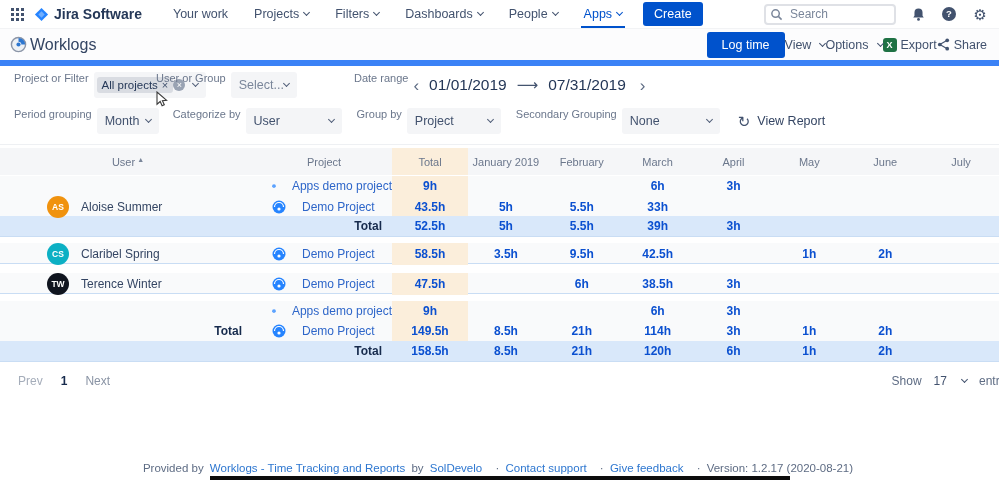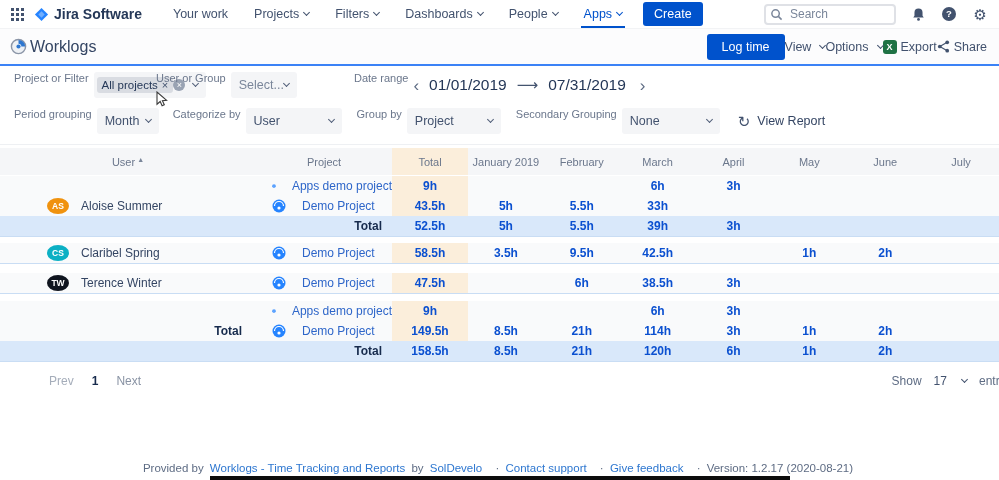--- a/index.html
+++ b/index.html
@@ -19,21 +19,21 @@
   .create-btn { background:#0052cc; color:#fff; font-size:12.5px; border:none; border-radius:3px; padding:5px 11px; margin-left:8px; cursor:pointer; font-family:inherit; }
   .topnav-right { margin-left:auto; display:flex; align-items:center; gap:13px; }
   .searchbox { position:relative; }
   .searchbox input { width:132px; height:21px; border:2px solid #dfe1e6; border-radius:4px; padding:0 6px 0 24px; font-size:12px; color:#4c1d95; outline:none; font-family:inherit; }
   .searchbox input::placeholder { color:#7a869a; }
   .searchbox .mag { position:absolute; left:6px; top:3px; }
   .topicon { display:inline-flex; align-items:center; justify-content:center; width:18px; height:18px; cursor:pointer; color:#42526e; }
   .gear-glyph { font-size:15px; line-height:1; color:#42526e; }
 
   
-  .wl-bar { height:38px; display:flex; align-items:center; padding:0 12px 0 10px; background:#fcfcfd; border-top:1px solid #f2f3f5; border-bottom:2px solid #3b82f6; }
+  .wl-bar { height:38px; display:flex; align-items:center; padding:0 12px 0 10px; background:#fcfcfd; border-top:1px solid #f2f3f5; border-bottom:6px solid #3b82f6; }
   .wl-title { display:flex; align-items:center; gap:3px; font-size:16px; color:#344563; }
   .wl-actions { margin-left:auto; display:flex; align-items:center; }
   .logtime-btn { background:#0052cc; color:#fff; border:none; border-radius:3px; font-size:12.5px; padding:6px 15px; cursor:pointer; font-family:inherit; }
   .txt-btn { display:flex; align-items:center; font-size:12.5px; color:#42526e; cursor:pointer; gap:4px; }
   .excel-ic { width:14px; height:14px; background:#1f7244; border-radius:3px; color:#fff; font-size:9px; font-weight:bold; display:inline-flex; align-items:center; justify-content:center; }
 
   
   .filters { padding:6px 0 10px 14px; border-bottom:1px solid #eef0f3; }
   .frow { display:flex; align-items:flex-end; }
   .frow1 { margin-bottom:10px; }
@@ -55,34 +55,34 @@
   .tbl { width:999px; margin-top:3px; }
   .trow, .thead { display:grid; grid-template-columns:256px 136px 76px repeat(7, 1fr); align-items:center; }
   .thead { height:27px; background:#f5f6f8; font-size:11px; color:#6b778c; }
   .thead > div { text-align:center; }
   .th-total { background:#fbeedb; height:100%; display:flex; align-items:center; justify-content:center; }
   .sort-caret { font-size:7px; color:#7a869a; vertical-align:top; margin-left:2px; }
   .trow { height:20px; background:#f9fafb; font-size:12px; }
   .tgroup { border-bottom:1px solid #c9ddf4; margin-bottom:6px; margin-top:1px; }
   .c-user { display:flex; align-items:center; gap:12px; padding-left:47px; height:100%; color:#344563; }
   .c-user.right { justify-content:flex-end; padding-right:14px; font-weight:bold; color:#172b4d; font-size:12px; }
-  .avatar { width:22px; height:16px; border-radius:50%; color:#fff; font-size:8.5px; font-weight:bold; display:flex; align-items:center; justify-content:center; flex-shrink:0; }
+  .avatar { width:22px; height:22px; border-radius:50%; color:#fff; font-size:8.5px; font-weight:bold; display:flex; align-items:center; justify-content:center; flex-shrink:0; }
   .av-orange { background:#f0920e; }
   .av-teal { background:#0cb0c4; }
   .av-dark { background:#10151f; }
   .c-proj { display:flex; align-items:center; gap:16px; padding-left:16px; height:100%; }
   .proj-link { color:#2e66c9; font-size:12px; text-decoration:none; cursor:pointer; white-space:nowrap; }
   .c-proj .tlabel { margin-left:auto; padding-right:10px; font-weight:bold; color:#172b4d; }
   .c-total { background:#fbeedb; height:100%; display:flex; align-items:center; justify-content:center; font-weight:bold; color:#0b50d0; font-size:12px; cursor:pointer; }
   .c-m { text-align:center; font-weight:bold; color:#0b50d0; font-size:12px; cursor:pointer; }
   .total-row { background:#d9e8fa; }
   .total-row .c-total { background:#d9e8fa; }
 
   
-  .pager { display:flex; align-items:center; height:26px; margin-top:4px; padding:0 0 0 18px; font-size:12px;margin-left:31px; }
+  .pager { display:flex; align-items:center; height:26px; margin-top:4px; padding:0 0 0 18px; font-size:12px; }
   .pg-prev { color:#a5adba; cursor:default; }
   .pg-num { color:#172b4d; font-weight:bold; margin:0 18px; cursor:pointer; }
   .pg-next { color:#8993a4; cursor:pointer; }
   .pg-show { margin-left:auto; display:flex; align-items:center; gap:12px; color:#5e6c84; margin-right:-16px; white-space:nowrap; }
   .pg-size { display:flex; align-items:center; gap:10px; cursor:pointer; color:#42526e; }
 
   
   .footer { position:absolute; left:0; right:0; bottom:6px; text-align:center; font-size:11.5px; color:#5e6c84; white-space:nowrap; }
   .footer a { color:#2e77d0; text-decoration:none; cursor:pointer; }
   .f-dot { margin:0 7px; color:#5e6c84; }

